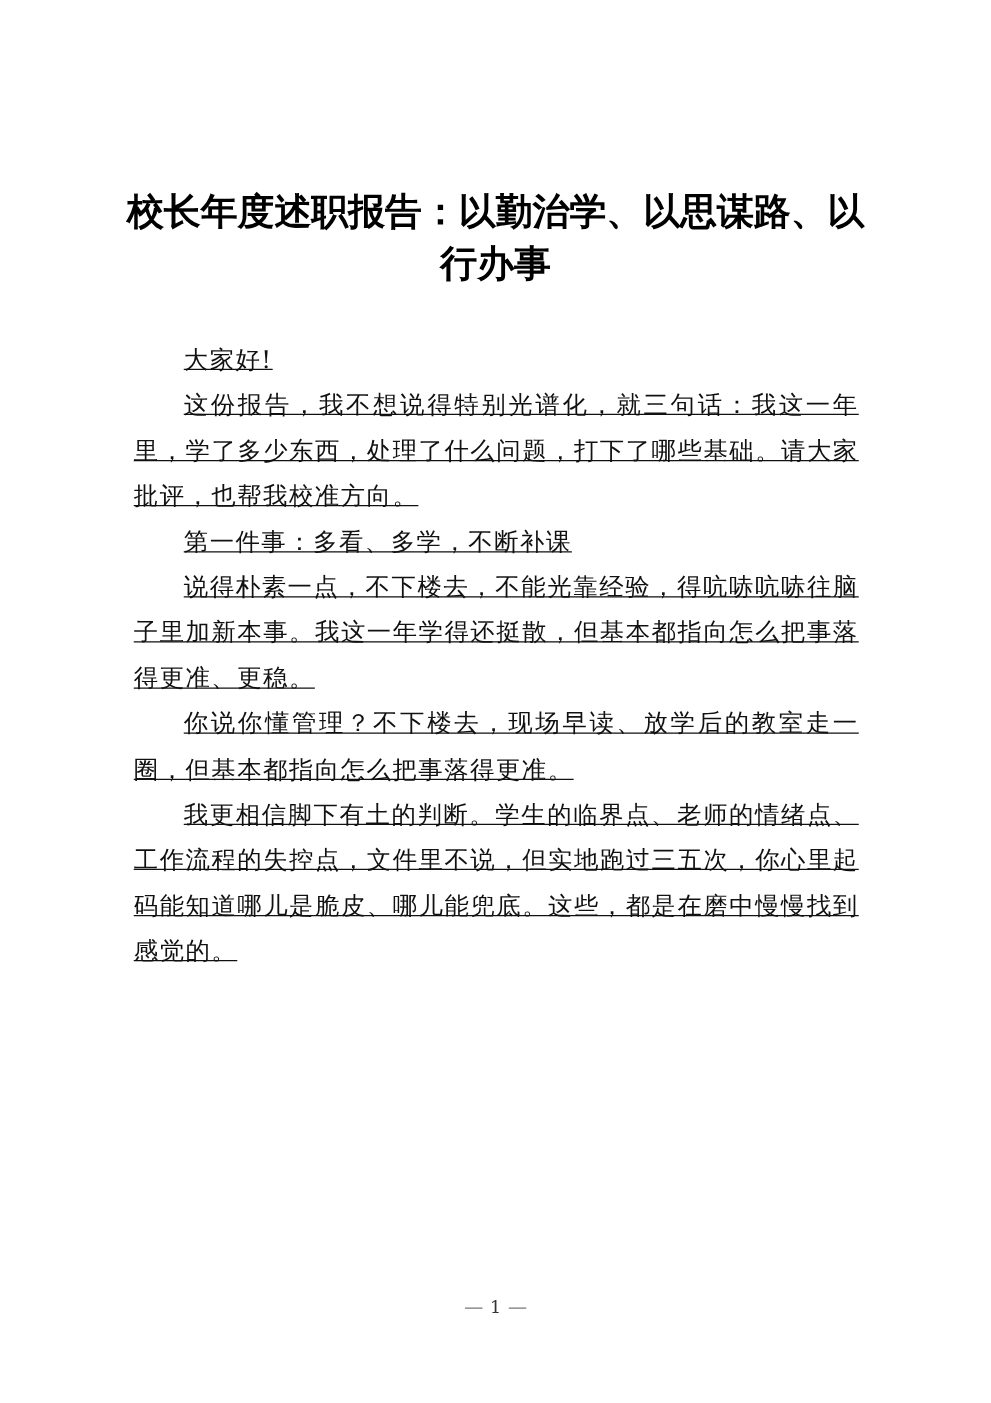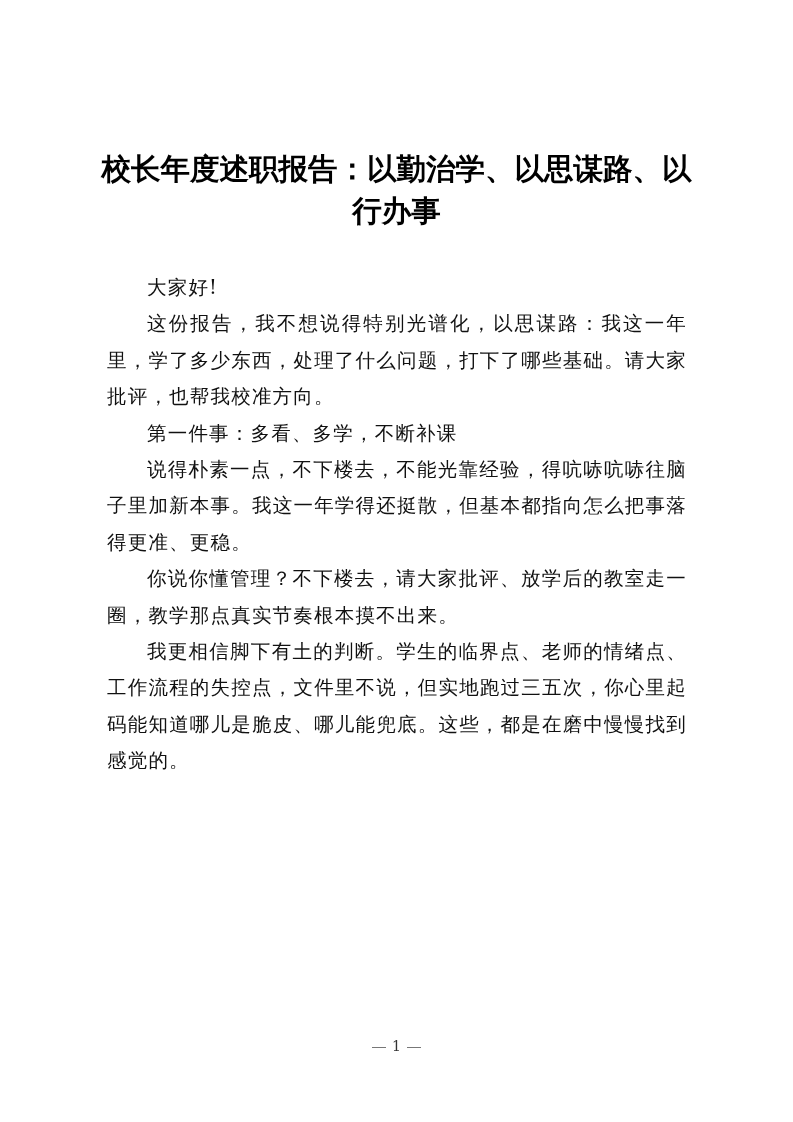--- a/index.html
+++ b/index.html
@@ -5,36 +5,36 @@
   html, body { margin: 0; padding: 0; background: #ffffff; }
   body { width: 793px; height: 1122px; position: relative; overflow: hidden;
          font-family: "DejaVu Serif", "Liberation Serif", serif; color: #111; }
   .page { position: absolute; left: 0; top: 0; width: 793px; height: 1122px; background: #fff; }
   .title { position: absolute; left: 100px; width: 593px; top: 148px; text-align: center;
            font-family: "DejaVu Sans", "Liberation Sans", sans-serif; font-weight: bold;
            font-size: 29.5px; line-height: 42px; color: #000; letter-spacing: 0px; }
   .body { position: absolute; left: 107px; width: 580px; top: 270px; font-size: 19.5px;
           line-height: 36.4px; text-align: justify; letter-spacing: 1.2px; }
   .p { margin: 0; }
-  .indent { text-indent: 40px; }
+  .indent { text-indent: 40px; text-decoration: underline; }
   .footer { position: absolute; top: 1038px; left: 0; width: 793px; text-align: center;
             font-size: 14px; color: #333; }
   .footer .dash { display: inline-block; width: 14px; height: 1px; background: #777; vertical-align: middle; margin: 0 6px; }
 </style>
 </head>
 <body>
 
 <div class="page">
   <div class="title">校长年度述职报告：以勤治学、以思谋路、以行办事</div>
 
   <div class="body">
     <p class="p indent">大家好!</p>
-    <p class="p indent">这份报告，我不想说得特别光谱化，以思谋路：我这一年里，学了多少东西，处理了什么问题，打下了哪些基础。请大家批评，也帮我校准方向。</p>
+    <p class="p indent">这份报告，我不想说得特别光谱化，就三句话：我这一年里，学了多少东西，处理了什么问题，打下了哪些基础。请大家批评，也帮我校准方向。</p>
     <p class="p indent">第一件事：多看、多学，不断补课</p>
     <p class="p indent">说得朴素一点，不下楼去，不能光靠经验，得吭哧吭哧往脑子里加新本事。我这一年学得还挺散，但基本都指向怎么把事落得更准、更稳。</p>
-    <p class="p indent">你说你懂管理？不下楼去，请大家批评、放学后的教室走一圈，教学那点真实节奏根本摸不出来。</p>
+    <p class="p indent">你说你懂管理？不下楼去，现场早读、放学后的教室走一圈，但基本都指向怎么把事落得更准。</p>
     <p class="p indent">我更相信脚下有土的判断。学生的临界点、老师的情绪点、工作流程的失控点，文件里不说，但实地跑过三五次，你心里起码能知道哪儿是脆皮、哪儿能兜底。这些，都是在磨中慢慢找到感觉的。</p>
   </div>
 
   <div class="footer">
     <span class="dash"></span><span>1</span><span class="dash"></span>
   </div>
 </div>
 
 </body></html>

